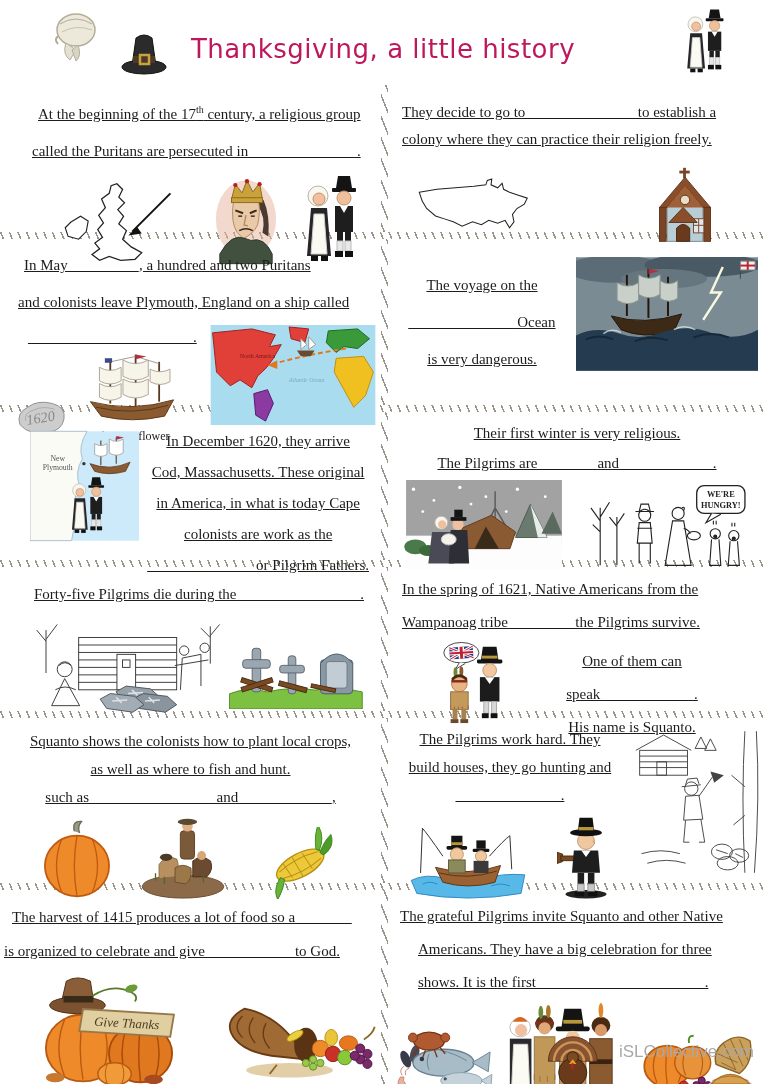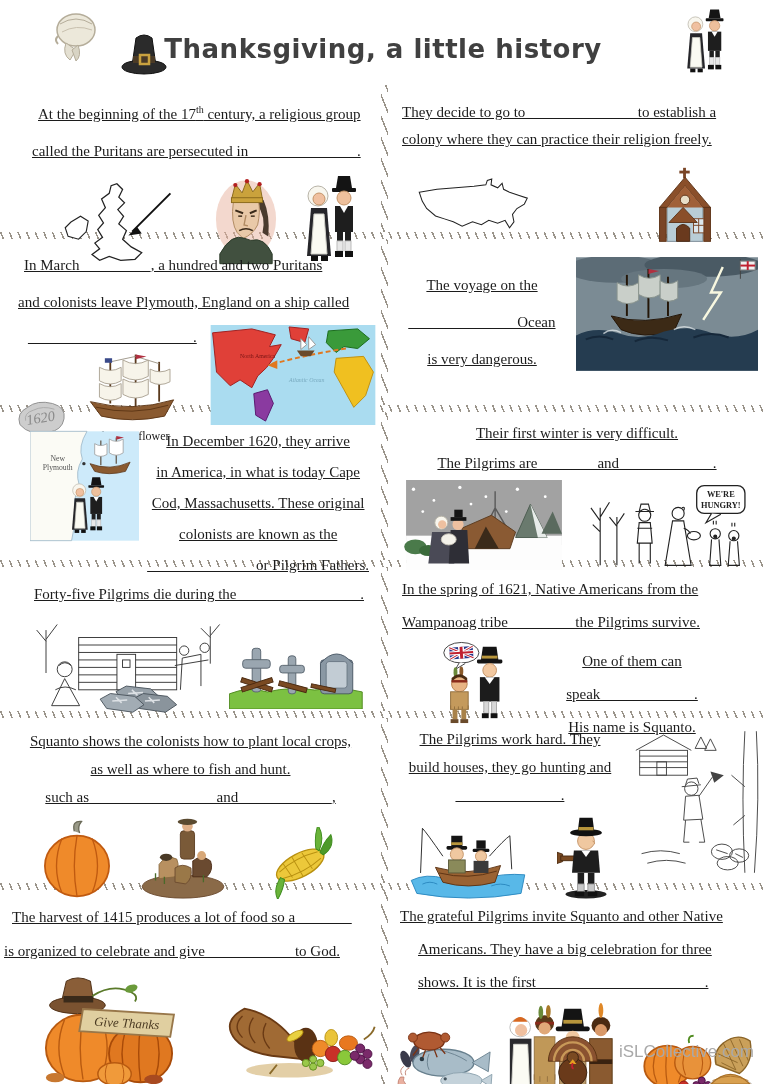--- a/index.html
+++ b/index.html
@@ -10,21 +10,21 @@
   .ctr{text-align:center;}
   sup{font-size:10px;}
   .row{display:flex;width:766px;}
   .cl{width:381px;}
   .cr{flex:1;min-width:0;}
   .hdiv{height:7px;width:766px;background:repeating-linear-gradient(68deg,transparent 0 2.5px,#9a948a 2.5px 4px,transparent 4px 8px);}
   .vdiv{width:7px;background:repeating-linear-gradient(68deg,transparent 0 2.5px,#9a948a 2.5px 4px,transparent 4px 8px);}
   .imgrow{display:flex;}
   #hdr{height:85px;position:relative;}
   #title{position:absolute;left:0;right:0;top:34px;text-align:center;
-         font-family:"DejaVu Sans","Liberation Sans",sans-serif;font-weight:bold;font-size:26px;letter-spacing:.5px;color:#404040;}
+         font-family:"DejaVu Sans","Liberation Sans",sans-serif;font-weight:normal;font-size:26px;letter-spacing:.5px;color:#be185d;}
   #bonnet{position:absolute;left:52px;top:10px;}
   #tophat{position:absolute;left:120px;top:30px;}
   #hdrcouple{position:absolute;right:40px;top:8px;}
   .r1{height:147px;} .r2{height:166px;} .r3{height:148px;} .r4{height:144px;} .r5{height:165px;} .r6{height:194px;}
   .lh33 .t{line-height:33px;} .lh29 .t{line-height:29px;} .lh27 .t{line-height:27px;}
   .lh26 .t{line-height:26px;} .lh24 .t{line-height:24px;} .lh23 .t{line-height:23px;} .lh30 .t{line-height:30px;}
   .cap{font-size:12px;text-align:center;margin-top:-2px;}
   #wm{position:absolute;right:12px;top:1042px;font-family:"Liberation Sans","DejaVu Sans",sans-serif;
       font-size:17px;color:#a9a9a9;}
   svg text{font-family:"Liberation Serif","DejaVu Serif",serif;}
@@ -143,21 +143,21 @@
           <path d="M18,60 L33,44 L48,60 Z" fill="#8a4f2a" stroke="#5e3418"></path>
           <path d="M26,80 L26,66 Q33,58 40,66 L40,80 Z" fill="#6a3a1e" stroke="#4a2812"></path>
         </svg>
       </div>
     </div>
   </div>
   <div class="hdiv"></div>
 
   <div class="row r2">
     <div class="cl lh33" style="padding-top:6px;">
-      <p class="t" style="padding-left:20px;">In March _________, a hundred and two Puritans</p>
+      <p class="t" style="padding-left:20px;">In May _________, a hundred and two Puritans</p>
       <p class="t" style="padding-left:14px;">and colonists leave Plymouth, England on a ship called</p>
       <div style="display:flex;padding-left:12px;">
         <div>
           <p class="t" style="padding-left:12px;line-height:20px;">______________________.</p>
           <div style="display:flex;align-items:flex-end;gap:10px;">
             <svg width="58" height="46" viewBox="0 0 60 48" style="margin-bottom:6px;">
               <path d="M8,34 Q4,22 16,16 Q26,8 42,12 Q56,16 54,28 Q52,40 38,42 Q18,46 8,34 Z" fill="#cdcdcd" stroke="#8e8e8e"></path>
               <path d="M14,30 Q12,22 22,19 Q32,14 44,18" fill="none" stroke="#aaa"></path>
               <text x="30" y="32" text-anchor="middle" font-size="15" font-style="italic" fill="#8a8a8a" transform="rotate(-10 30 30)">1620</text>
             </svg>
@@ -261,29 +261,29 @@
           <circle cx="14" cy="22" r="10" fill="#f8f6ee" stroke="#b8b4a8"></circle>
           <circle cx="15" cy="25" r="6" fill="#f0c0a0" stroke="#c49468"></circle>
           <path d="M7,34 L23,34 L27,82 L3,82 Z" fill="#26262a"></path>
           <path d="M10,40 L20,40 L23,80 L7,80 Z" fill="#fafaf2" stroke="#d0d0c8"></path>
           <rect x="7" y="82" width="7" height="5" fill="#111"></rect>
             <rect x="17" y="82" width="7" height="5" fill="#111"></rect>
         </g>
       </svg>
       <div class="ctr lh27" style="flex:1;padding:6px 8px 0 4px;">
         <p class="t">In December 1620, they arrive</p>
+        <p class="t">Cod, Massachusetts. These original</p>
         <p class="t">in America, in what is today Cape</p>
-        <p class="t">Cod, Massachusetts. These original</p>
-        <p class="t">colonists are known as the</p>
+        <p class="t">colonists are work as the</p>
         <p class="t">______________ or Pilgrim Fathers.</p>
       </div>
     </div>
     <div class="vdiv"></div>
     <div class="cr lh26" style="padding-top:4px;">
-      <p class="t ctr">Their first winter is very difficult.</p>
+      <p class="t ctr">Their first winter is very religious.</p>
       <p class="t ctr">The Pilgrims are _______ and ____________.</p>
       <div class="imgrow" style="gap:12px;padding-left:12px;margin-top:2px;">
         <svg width="168" height="90" viewBox="0 0 168 97">
           <rect width="168" height="70" fill="#a2a2a2"></rect>
           <rect y="60" width="168" height="37" fill="#fdfdfd"></rect>
           <path d="M118,62 L134,26 L152,62 Z" fill="#6a7a6e" stroke="#4a5a4e"></path>
           <path d="M134,26 L152,62 L142,62 Z" fill="#e8ecea"></path>
           <path d="M146,58 L158,34 L168,58 Z" fill="#5a6a5e"></path>
           <path d="M96,30 L110,54 M96,30 L86,50 M96,12 L96,58" stroke="#5a5a5a" stroke-width="1.5" fill="none"></path>
           <path d="M60,52 L92,38 L118,56 L112,74 L66,74 Z" fill="#8a5a33" stroke="#5a3a1e"></path>

